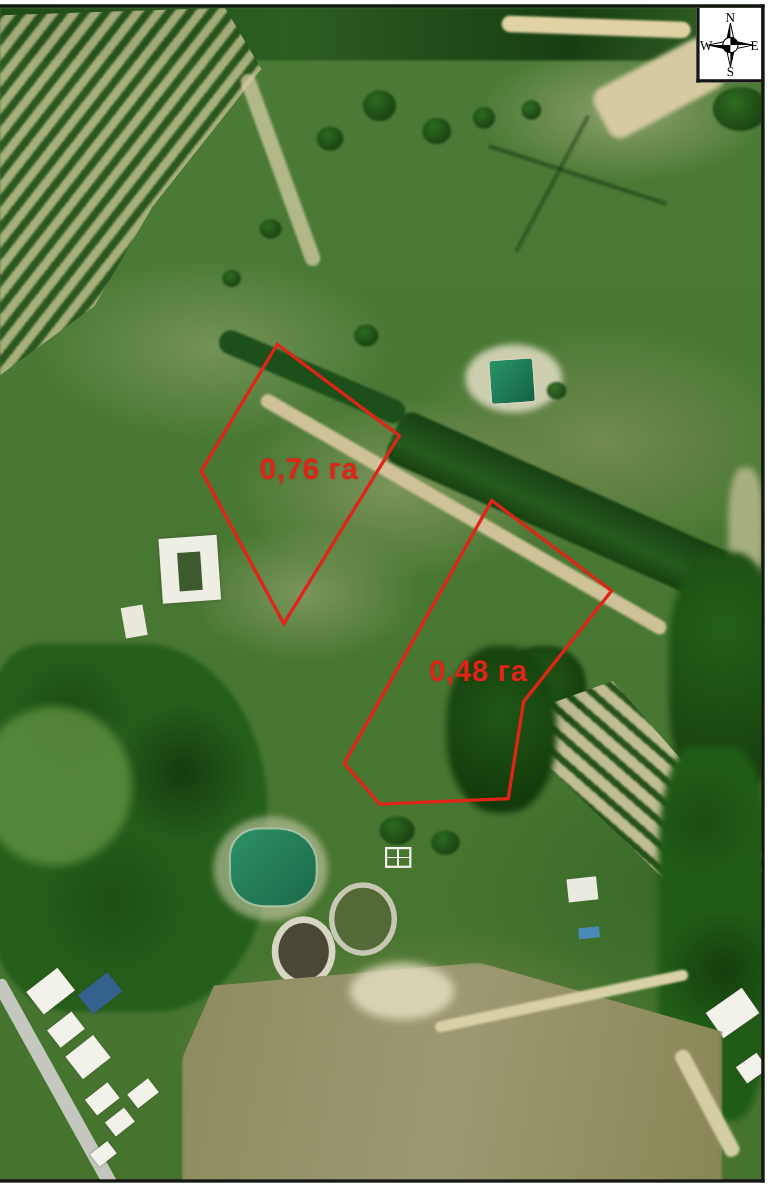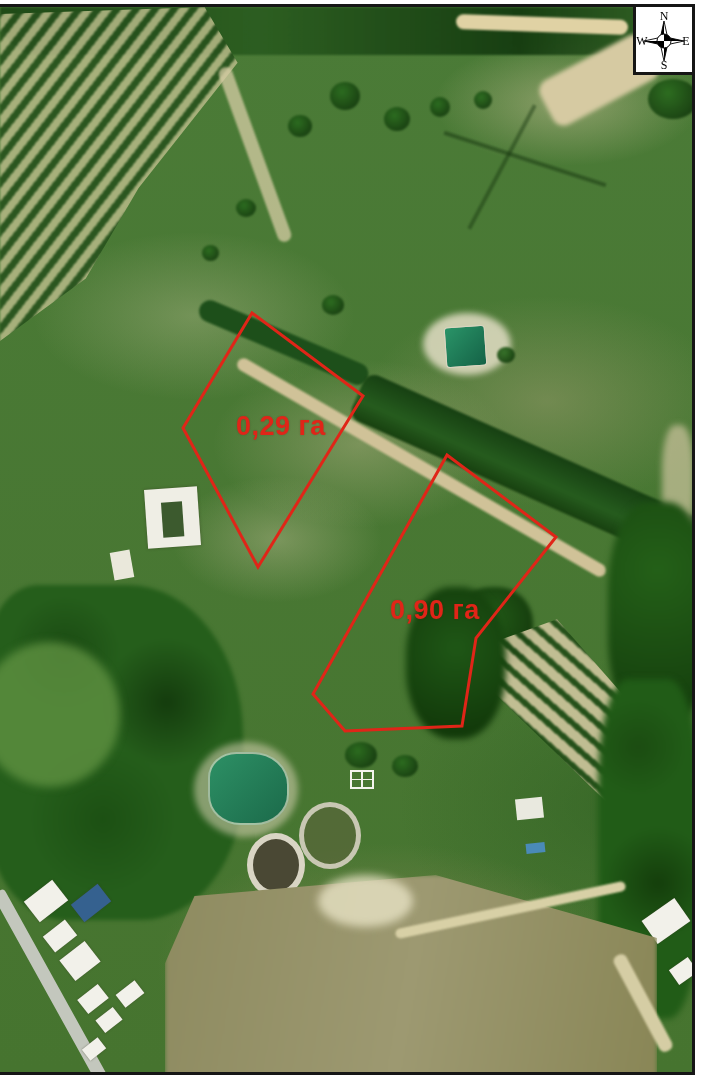--- a/index.html
+++ b/index.html
@@ -158,22 +158,22 @@
     <div class="tb" style="left:202px;top:238px;width:17px;height:16px;"></div>
     <div class="tb" style="left:322px;top:288px;width:22px;height:20px;"></div>
     <div class="tb" style="left:497px;top:340px;width:18px;height:16px;"></div>
     <div class="tb" style="left:345px;top:735px;width:32px;height:26px;"></div>
     <div class="tb" style="left:392px;top:748px;width:26px;height:22px;"></div>
 
     <svg class="overlay" width="692" height="1065" viewBox="0 7 692 1065">
       <polygon class="parcel" points="252,313 363,396 258,567 183,428" style="stroke: rgb(224, 37, 24);"></polygon>
       <polygon class="parcel" points="447,455 556,537 476,638 462,726 345,731 313,694" style="stroke: rgb(224, 37, 24);"></polygon>
     </svg>
-    <div class="parcel-label" style="left: 236px; top: 404px; color: rgb(224, 37, 24);">0,29 га</div>
-    <div class="parcel-label" style="left: 390px; top: 588px; color: rgb(224, 37, 24);">0,90 га</div>
+    <div class="parcel-label" style="left: 236px; top: 404px; color: rgb(224, 37, 24);">0,76 га</div>
+    <div class="parcel-label" style="left: 390px; top: 588px; color: rgb(224, 37, 24);">0,48 га</div>
 
     <div class="compass-box">
       <svg width="56" height="62" viewBox="0 0 56 62">
         <text x="28" y="11" text-anchor="middle">N</text>
         <text x="28" y="60" text-anchor="middle">S</text>
         <text x="6" y="36" text-anchor="middle">W</text>
         <text x="50" y="36" text-anchor="middle">E</text>
 
         <polygon points="28,12 31.5,28 28,32 24.5,28" fill="#fff" stroke="#000" stroke-width="0.9"></polygon>
         <polygon points="28,12 28,32 24.5,28" fill="#000"></polygon>

